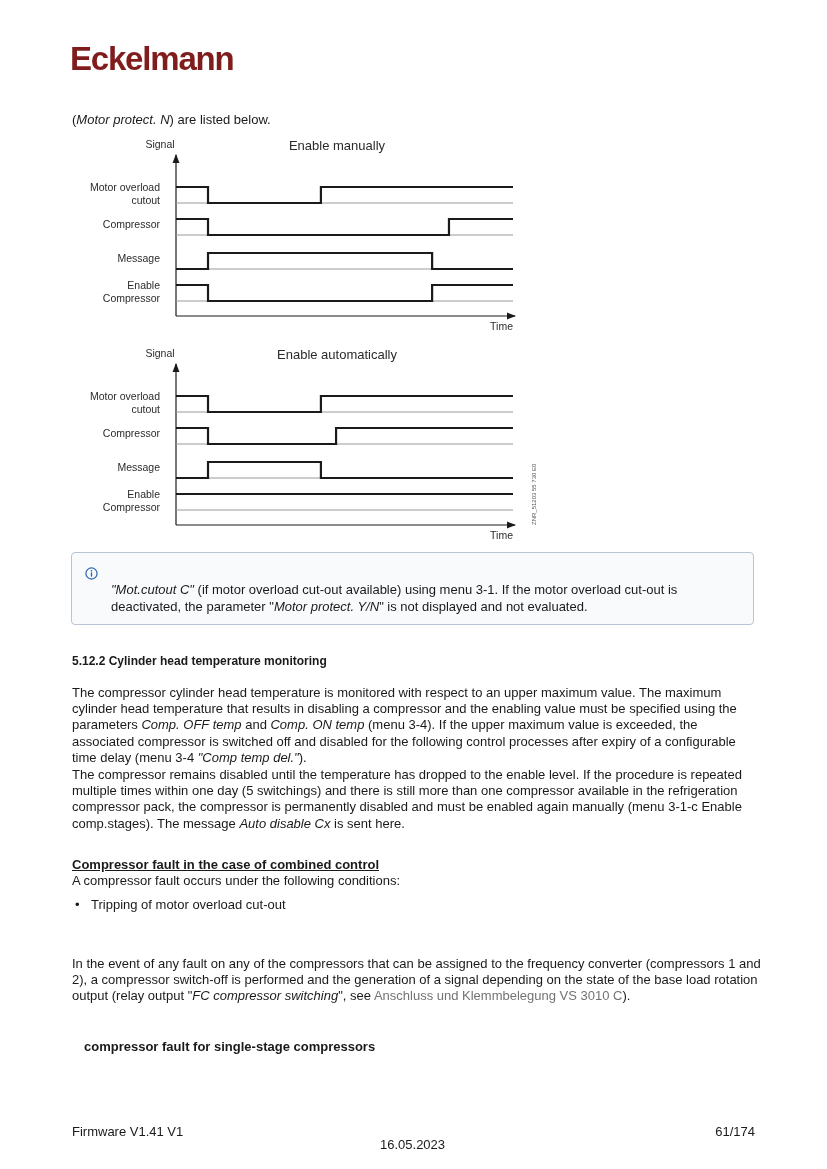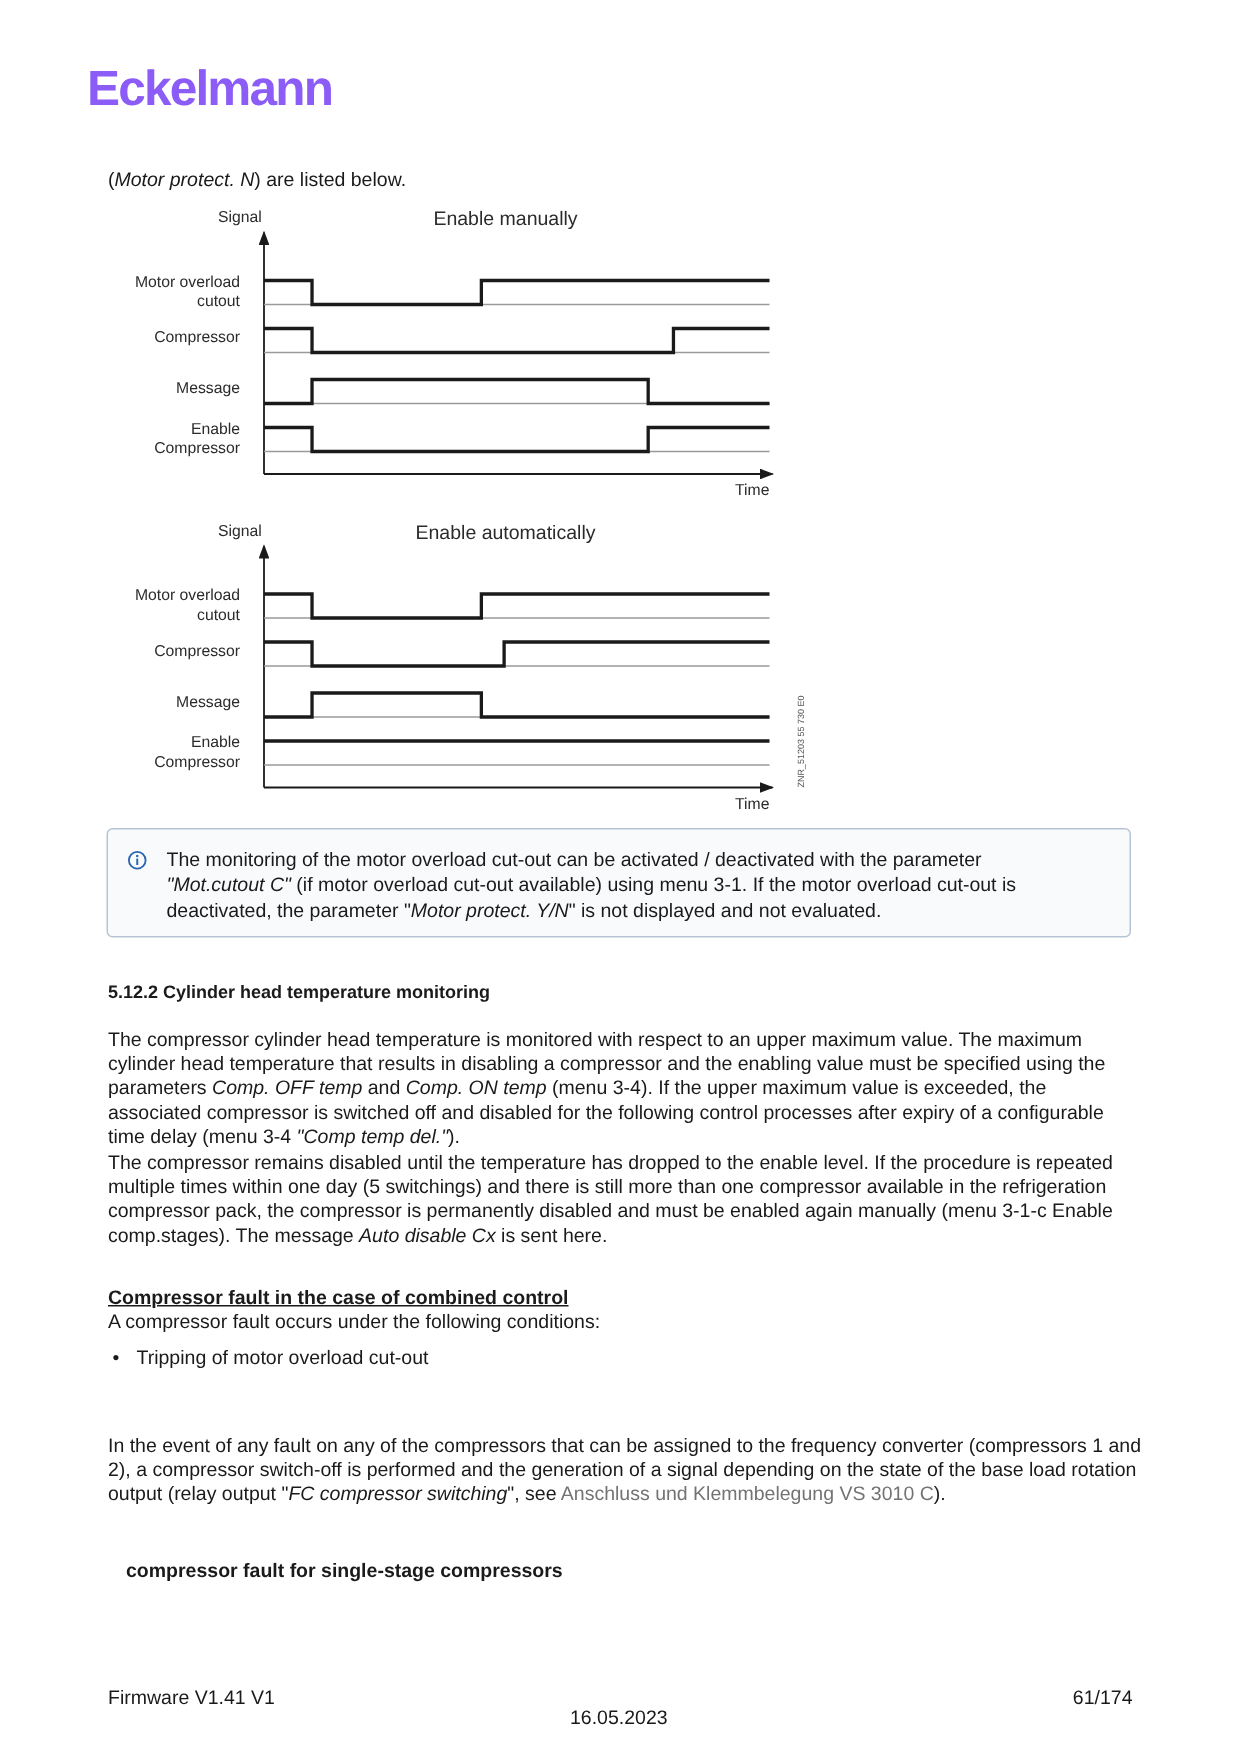--- a/index.html
+++ b/index.html
@@ -1,17 +1,17 @@
 <!DOCTYPE html>
 <html><head>
 <meta charset="utf-8">
 <style>
   html, body { margin:0; padding:0; background:#ffffff; }
   body { width:827px; height:1169px; position:relative; font-family:"Liberation Sans", sans-serif; color:#1a1a1a; overflow:hidden; }
-  .logo { position:absolute; left:58px; top:40px; font-family:"Liberation Sans", sans-serif; font-weight:700; font-size:33px; color:#8b5cf6; letter-spacing:-1.2px; }
+  .logo { position:absolute; left:70px; top:40px; font-family:"Liberation Sans", sans-serif; font-weight:700; font-size:33px; color:#7f1d1d; letter-spacing:-1.2px; }
   .p { position:absolute; left:72px; width:690px; font-size:13px; line-height:16.2px; }
   .intro { top:112px; }
   .diagram { position:absolute; left:60px; top:130px; }
   .note { position:absolute; left:71px; top:552px; width:683px; height:73px; border:1px solid #b7c4d4; border-radius:4px; background:#f8fafc; box-sizing:border-box; }
   .note .icon { position:absolute; left:13px; top:14px; width:13px; height:13px; }
   .note .txt { position:absolute; left:39px; top:12px; width:630px; font-size:13px; line-height:16.8px; }
   h2 { position:absolute; left:72px; top:654px; margin:0; font-size:12px; font-weight:700; }
   .sub { font-weight:700; }
   ul.bullets { position:absolute; left:72px; top:896px; margin:0; padding:0; list-style:none; font-size:13px; line-height:17.3px; }
   ul.bullets li { padding-left:19px; position:relative; }
@@ -79,21 +79,21 @@
     </g>
 </svg>
 
 <div class="note">
   <svg class="icon" viewBox="0 0 14 14">
     <circle cx="7" cy="7" r="6" fill="none" stroke="#2a63b0" stroke-width="1.3"></circle>
     <circle cx="7" cy="4" r="0.9" fill="#2a63b0"></circle>
     <rect x="6.3" y="5.8" width="1.4" height="4.6" fill="#2a63b0"></rect>
   </svg>
   <div class="txt">
-    <span>The monitoring of the motor overload cut-out can be activated / deactivated with the parameter</span><br>
+    <br>
     <i>"Mot.cutout C"</i><span> (if motor overload cut-out available) using menu 3-1. If the motor overload cut-out is</span><br>
     <span>deactivated, the parameter "</span><i>Motor protect. Y/N</i><span>" is not displayed and not evaluated.</span>
   </div>
 </div>
 
 <h2>5.12.2  Cylinder head temperature monitoring</h2>
 
 <div class="p" style="top:685px;"><span>The compressor cylinder head temperature is monitored with respect to an upper maximum value. The maximum cylinder head temperature that results in disabling a compressor and the enabling value must be specified using the parameters </span><i>Comp. OFF temp</i><span> and </span><i>Comp. ON temp</i><span> (menu 3-4). If the upper maximum value is exceeded, the associated compressor is switched off and disabled for the following control processes after expiry of a configurable time delay (menu 3-4 </span><i>"Comp temp del."</i><span>).</span></div>
 
 <div class="p" style="top:767px;"><span>The compressor remains disabled until the temperature has dropped to the enable level. If the procedure is repeated multiple times within one day (5 switchings) and there is still more than one compressor available in the refrigeration compressor pack, the compressor is permanently disabled and must be enabled again manually (menu 3-1-c Enable comp.stages). The message </span><i>Auto disable Cx</i><span> is sent here.</span></div>

